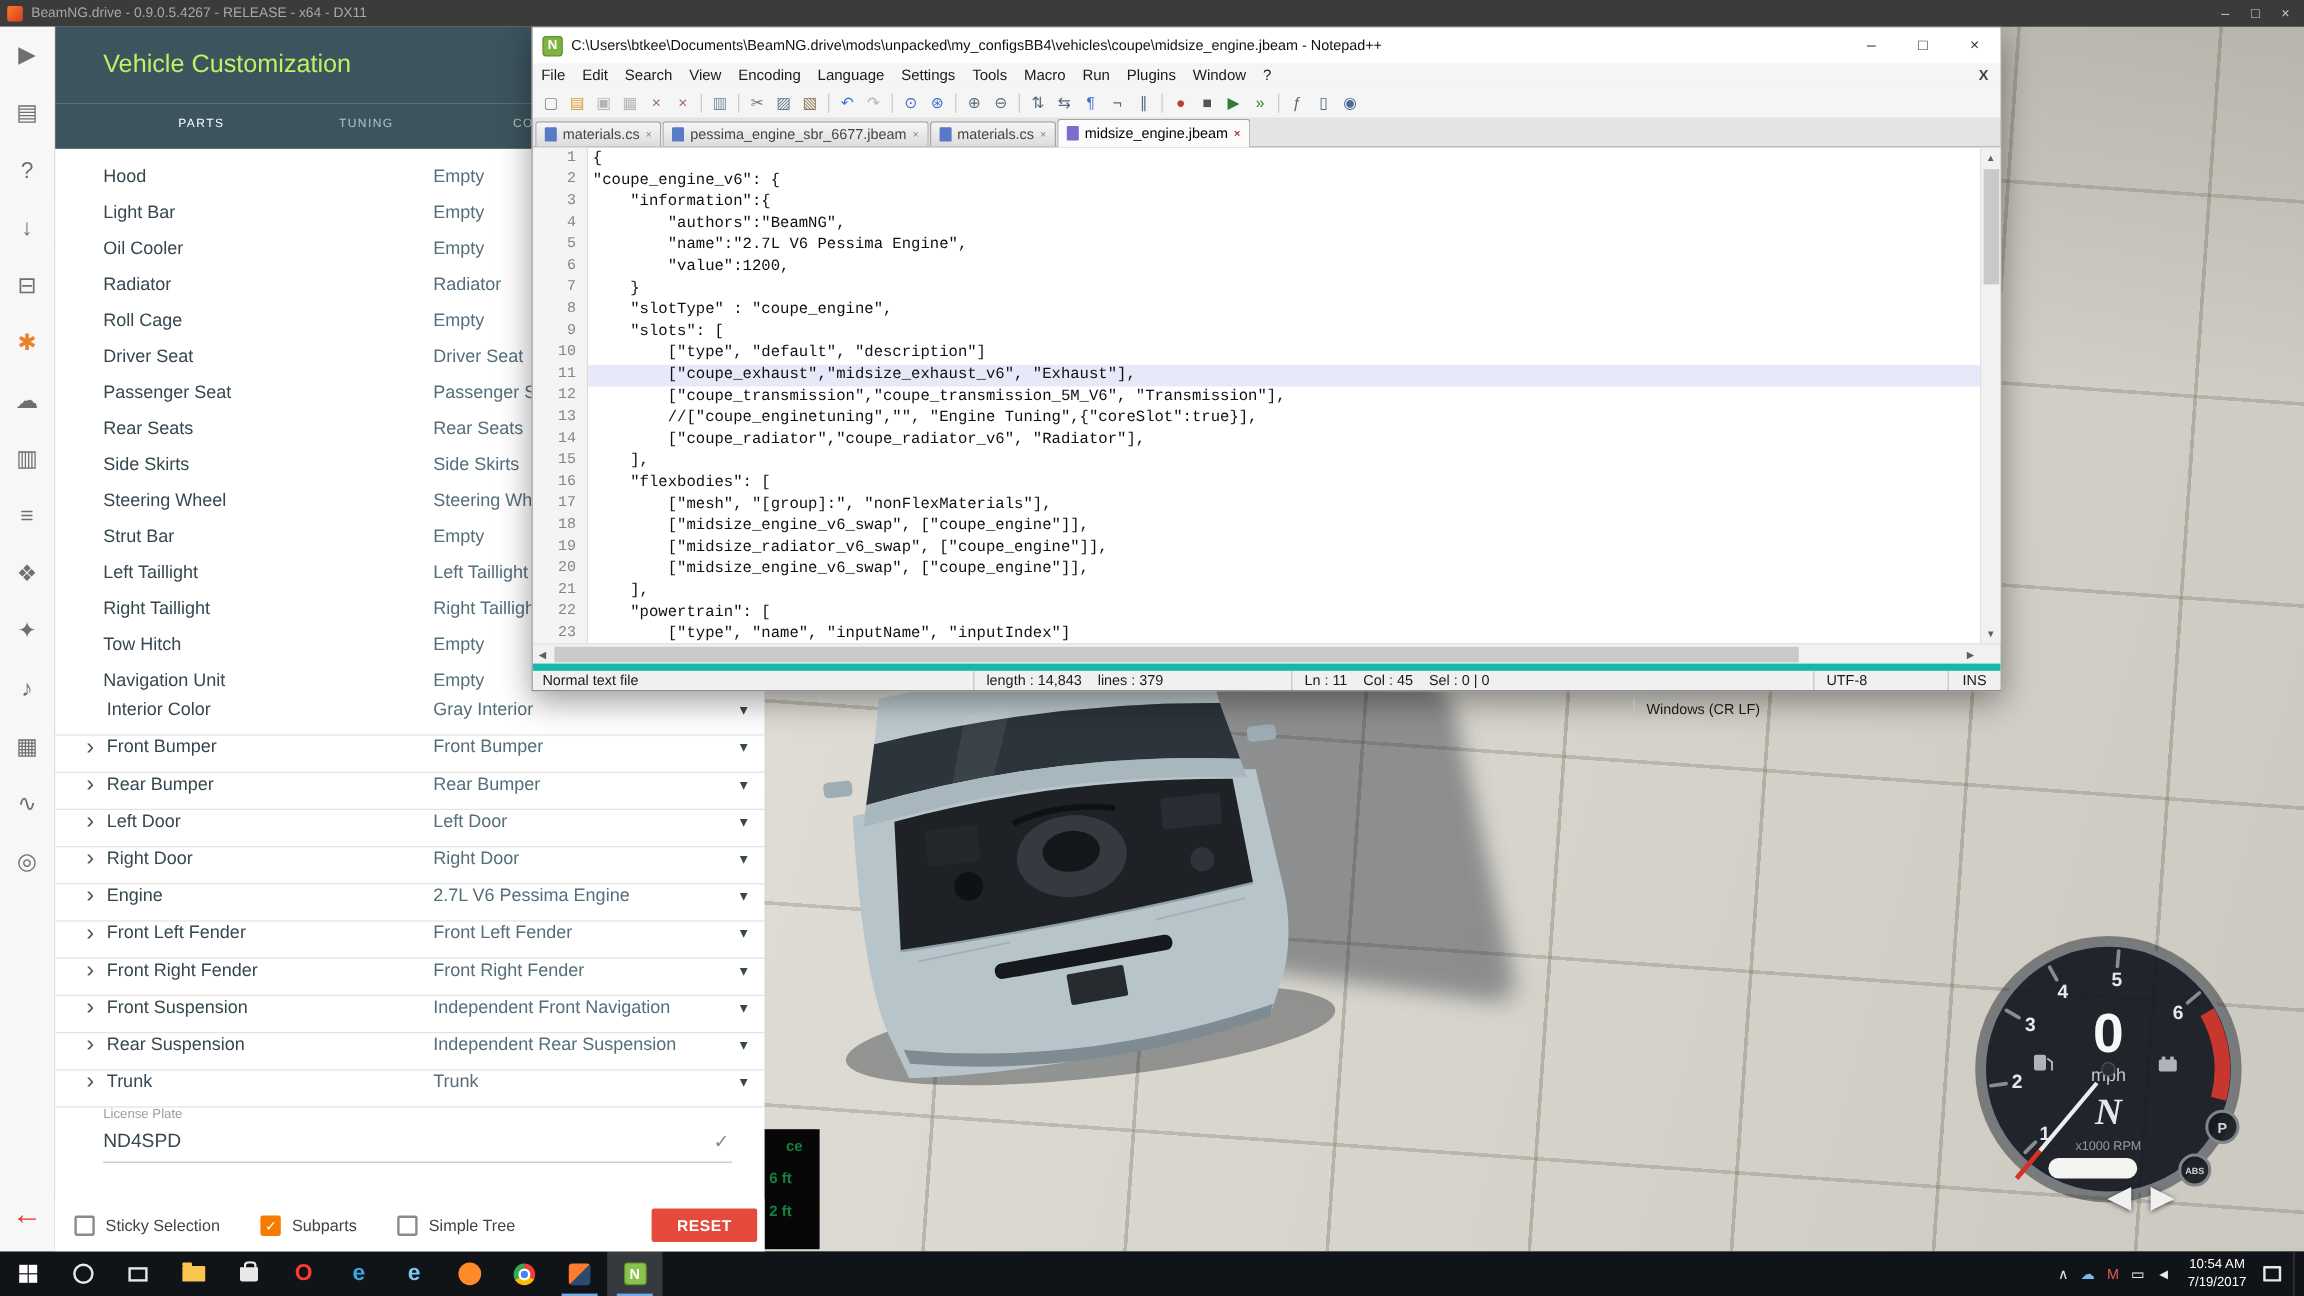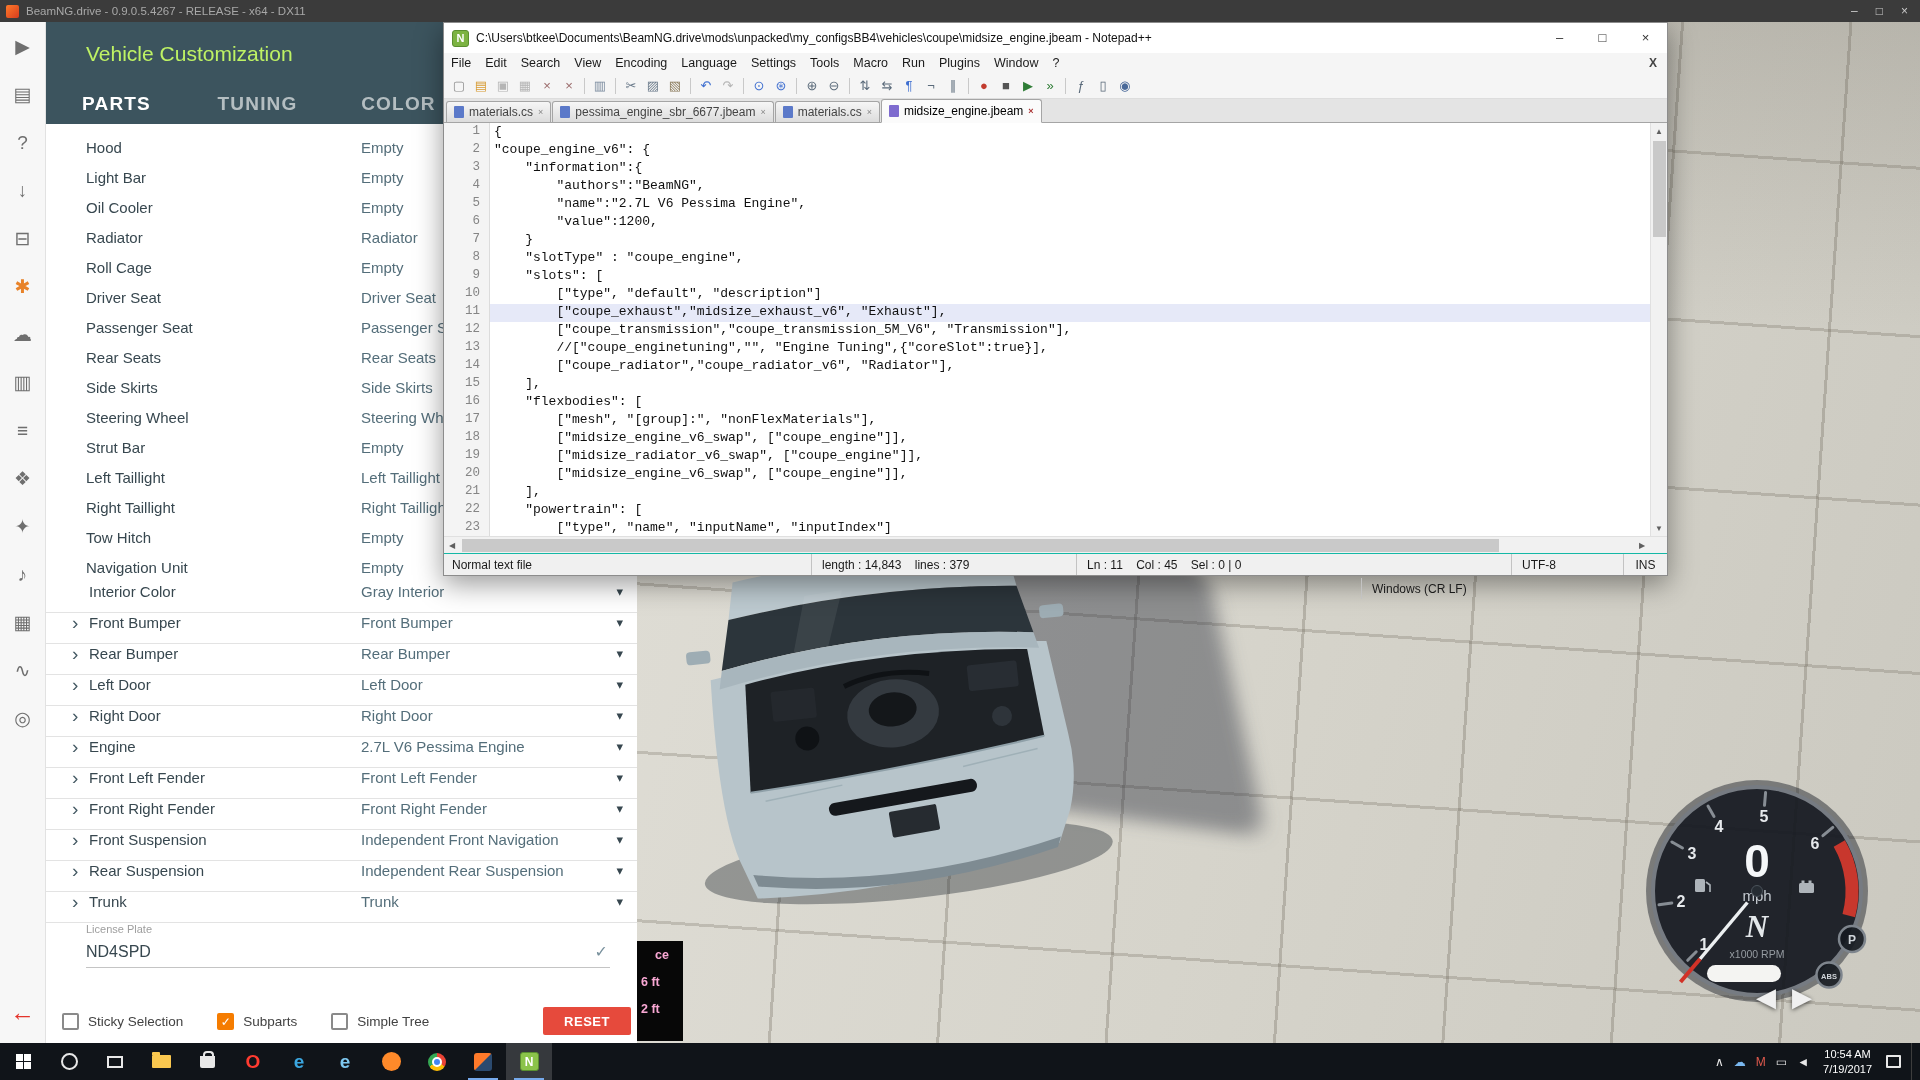--- a/index.html
+++ b/index.html
@@ -15,21 +15,21 @@
       linear-gradient(105deg, #c8c6be 0%, #dedcd4 35%, #d6d4cb 65%, #cbc9c0 100%);
   }
   .car-shadow { position:absolute; left:915px; top:520px; width:315px; height:275px;
     background:rgba(38,44,58,.42); filter:blur(9px); border-radius:26px;
     transform:skewX(20deg) rotate(8deg); }
   .car-svg { position:absolute; left:598px; top:470px; width:700px; height:470px; }
   .gauge-svg { position:absolute; left:1627px; top:739px; width:260px; height:260px; }
   .hud-arrows { position:absolute; left:1756px; top:960px; display:flex; gap:16px;
     font-size:26px; color:#f0f0f0; text-shadow:0 1px 4px rgba(0,0,0,.65); }
   .measure-strip { position:absolute; left:637px; top:919px; width:46px; height:100px; background:#070707;
-    color:#f9a8d4; font-size:12.5px; font-weight:bold; display:flex; flex-direction:column; gap:13px; padding:7px 4px; }
+    color:#15803d; font-size:12.5px; font-weight:bold; display:flex; flex-direction:column; gap:13px; padding:7px 4px; }
   .measure-strip div:first-child { text-indent:14px; }
   .watermark { position:absolute; left:1592px; top:928px; color:rgba(255,255,255,.66); }
   .watermark .wm1 { font-size:23px; }
   .watermark .wm2 { font-size:14px; margin-top:7px; color:rgba(255,255,255,.58); }
   .g-num { font:bold 16px "Liberation Sans",sans-serif; fill:#e6e9ec; text-anchor:middle; }
   .g-speed { font:bold 46px "Liberation Sans",sans-serif; fill:#f5f7f9; text-anchor:middle; }
   .g-mph { font:15px "Liberation Sans",sans-serif; fill:#c3c9cf; text-anchor:middle; }
   .g-gear { font:italic bold 31px "Liberation Serif",serif; fill:#e3e7ea; text-anchor:middle; }
   .g-rpm { font:10.5px "Liberation Sans",sans-serif; fill:#959ba1; text-anchor:middle; }
 
@@ -48,22 +48,22 @@
     padding-top:14px; gap:26px; }
   .side-icon { width:24px; height:22px; font-size:19px; line-height:22px; text-align:center; color:#6f6f6f; }
   .side-back { position:absolute; bottom:16px; left:0; right:0; text-align:center;
     color:#e4342b; font-size:25px; font-weight:bold; }
 
   
   .panel { position:absolute; left:46px; top:22px; width:591px; height:1021px; background:#fff; z-index:10; }
   .panel-header { height:64px; background:#3c545e; color:#bef264; font-size:21px;
     display:flex; align-items:center; padding-left:40px; }
   .panel-tabs { height:38px; background:#3c545e; display:flex; }
-  .ptab { width:141px; text-align:center; line-height:36px; font-size:19px; letter-spacing:1.2px;
-    color:rgba(255,255,255,.62);font-weight:bold; }
+  .ptab { width:141px; text-align:right; line-height:36px; font-size:10px; letter-spacing:1.2px;
+    color:rgba(255,255,255,.62); }
   .ptab.active { color:#fff; }
   .parts-simple { margin-top:8px; }
   .p-row { height:30px; display:grid; grid-template-columns:275px 1fr; align-items:center; padding-left:40px; }
   .p-label { font-size:15px; color:#37474f; }
   .p-value { font-size:15px; color:#546e7a; }
   .parts-dd {}
   .dd-row { height:31px; display:grid; grid-template-columns:17px 272px 1fr 24px; align-items:center;
     padding:0 14px 16px 26px; border-bottom:1px solid #e3e3e3; }
   .dd-chevron { font-size:19px; color:#455a64; line-height:1; }
   .dd-arrow { font-size:13px; color:#37474f; justify-self:end; }
@@ -123,21 +123,21 @@
     display:flex; flex-direction:column; }
   .np-sarrow { width:16px; height:16px; font-size:8px; color:#5f5f5f; display:flex; align-items:center;
     justify-content:center; flex:none; }
   .np-vthumb { width:13px; height:96px; background:#c9c9c9; margin:2px auto 0; }
   .np-hscrollrow { display:flex; flex:none; }
   .np-hscroll { flex:1; height:17px; background:#f1f1f1; border-top:1px solid #e0e0e0;
     display:flex; align-items:center; }
   .np-hthumb { width:86%; height:13px; background:#c9c9c9; margin:0 2px; }
   .np-hscroll .np-sarrow:last-child { margin-left:auto; }
   .np-corner { width:17px; height:17px; background:#f1f1f1; border-top:1px solid #e0e0e0; }
-  .np-status { height:22px; background:#f0f0f0; border-top:1px solid #14b8a6; display:flex; align-items:center;
+  .np-status { height:22px; background:#f0f0f0; border-top:6px solid #14b8a6; display:flex; align-items:center;
     font-size:12px; color:#1a1a1a; flex:none; }
   .np-st { height:100%; display:flex; align-items:center; padding:0 10px; border-left:1px solid #c3c3c3; white-space:pre; }
   .np-st-type { flex:1; border-left:none; padding-left:8px; }
   .np-st-len { width:265px; }
   .np-st-cur { width:285px; }
   .np-st-eol { width:150px;margin-top:48px; }
   .np-st-enc { width:112px; }
   .np-st-ins { width:44px; justify-content:center; }
 
   

